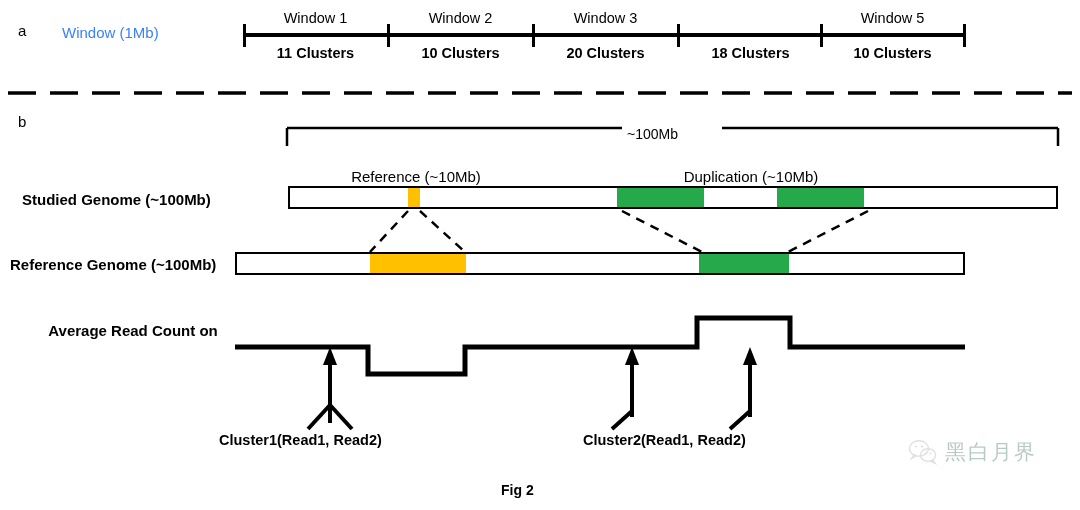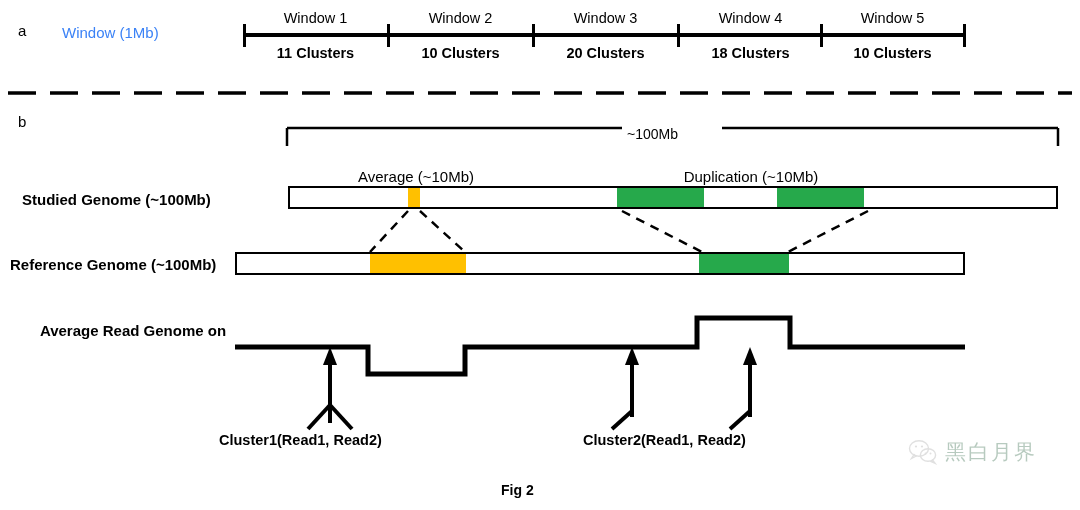--- a/index.html
+++ b/index.html
@@ -108,21 +108,20 @@
 
 <div id="figure">
 
   <div class="abs panel-letter" style="left:18px; top:22px;">a</div>
 
   <div class="abs lbl-reg" style="left:62px; top:24px;">Window (1Mb)</div>
 
   <div class="abs win-label" style="left:243px; top:10px; width:145px;">Window 1</div>
   <div class="abs win-label" style="left:388px; top:10px; width:145px;">Window 2</div>
   <div class="abs win-label" style="left:533px; top:10px; width:145px;">Window 3</div>
-  <div class="abs win-label" style="left:678px; top:10px; width:145px;">Window  4</div>
   <div class="abs win-label" style="left:820px; top:10px; width:145px;">Window 5</div>
 
   <div class="abs axis-line" style="left:243px; top:33px; width:722px; height:4px;"></div>
 
   <div class="abs tick" style="left:243px; top:24px; height:23px;"></div>
   <div class="abs tick" style="left:387px; top:24px; height:23px;"></div>
   <div class="abs tick" style="left:532px; top:24px; height:23px;"></div>
   <div class="abs tick" style="left:677px; top:24px; height:23px;"></div>
   <div class="abs tick" style="left:820px; top:24px; height:23px;"></div>
   <div class="abs tick" style="left:963px; top:24px; height:23px;"></div>
@@ -137,21 +136,21 @@
     <line x1="8" y1="3" x2="1072" y2="3" stroke="#000" stroke-width="3.5" stroke-dasharray="28 14"></line>
   </svg>
 
   <div class="abs panel-letter" style="left:18px; top:113px;">b</div>
 
   <svg class="abs" style="left:285px; top:126px;" width="775" height="22">
     <path d="M 2,2 L 2,20 M 2,2 L 338,2 M 437,2 L 773,2 M 773,2 L 773,20" stroke="#000" stroke-width="2.5" fill="none"></path>
   </svg>
   <div class="abs size-label" style="left:622px; top:126px;">~100Mb</div>
 
-  <div class="abs evt-title" style="left:328px; top:168px; width:176px;">Average (~10Mb)</div>
+  <div class="abs evt-title" style="left:328px; top:168px; width:176px;">Reference (~10Mb)</div>
   <div class="abs evt-title" style="left:652px; top:168px; width:198px;">Duplication (~10Mb)</div>
 
   <div class="abs lbl" style="left:22px; top:191px;">Studied Genome  (~100Mb)</div>
 
   <div class="abs genome-bar" style="left:288px; top:186px; width:770px; height:23px;">
     <div class="seg" style="left:118px; width:12px; background:#FFC000;"></div>
     <div class="seg" style="left:327px; width:87px; background:#26A94B;"></div>
     <div class="seg" style="left:487px; width:87px; background:#26A94B;"></div>
   </div>
 
@@ -165,21 +164,21 @@
     <line x1="258" y1="2" x2="178" y2="43" stroke="#000" stroke-width="2.5" stroke-dasharray="9 7"></line>
   </svg>
 
   <div class="abs lbl" style="left:10px; top:256px;">Reference Genome  (~100Mb)</div>
 
   <div class="abs genome-bar" style="left:235px; top:252px; width:730px; height:23px;">
     <div class="seg" style="left:133px; width:96px; background:#FFC000;"></div>
     <div class="seg" style="left:462px; width:90px; background:#26A94B;"></div>
   </div>
 
-  <div class="abs lbl" style="left:38px; top:322px; text-align:center; width:190px;">Average Read Genome on</div>
+  <div class="abs lbl" style="left:38px; top:322px; text-align:center; width:190px;">Average Read Count on</div>
 
   <svg class="abs" style="left:230px; top:310px;" width="745" height="80">
     <polyline points="5,37 138,37 138,64 235,64 235,37 467,37 467,8 560,8 560,37 735,37" fill="none" stroke="#000" stroke-width="5" stroke-linejoin="miter"></polyline>
   </svg>
 
   <svg class="abs" style="left:290px; top:345px;" width="80" height="85">
     <line x1="40" y1="78" x2="40" y2="14" stroke="#000" stroke-width="4"></line>
     <polygon points="40,2 33,20 47,20" fill="#000"></polygon>
     <line x1="40" y1="60" x2="18" y2="84" stroke="#000" stroke-width="4"></line>
     <line x1="40" y1="60" x2="62" y2="84" stroke="#000" stroke-width="4"></line>

